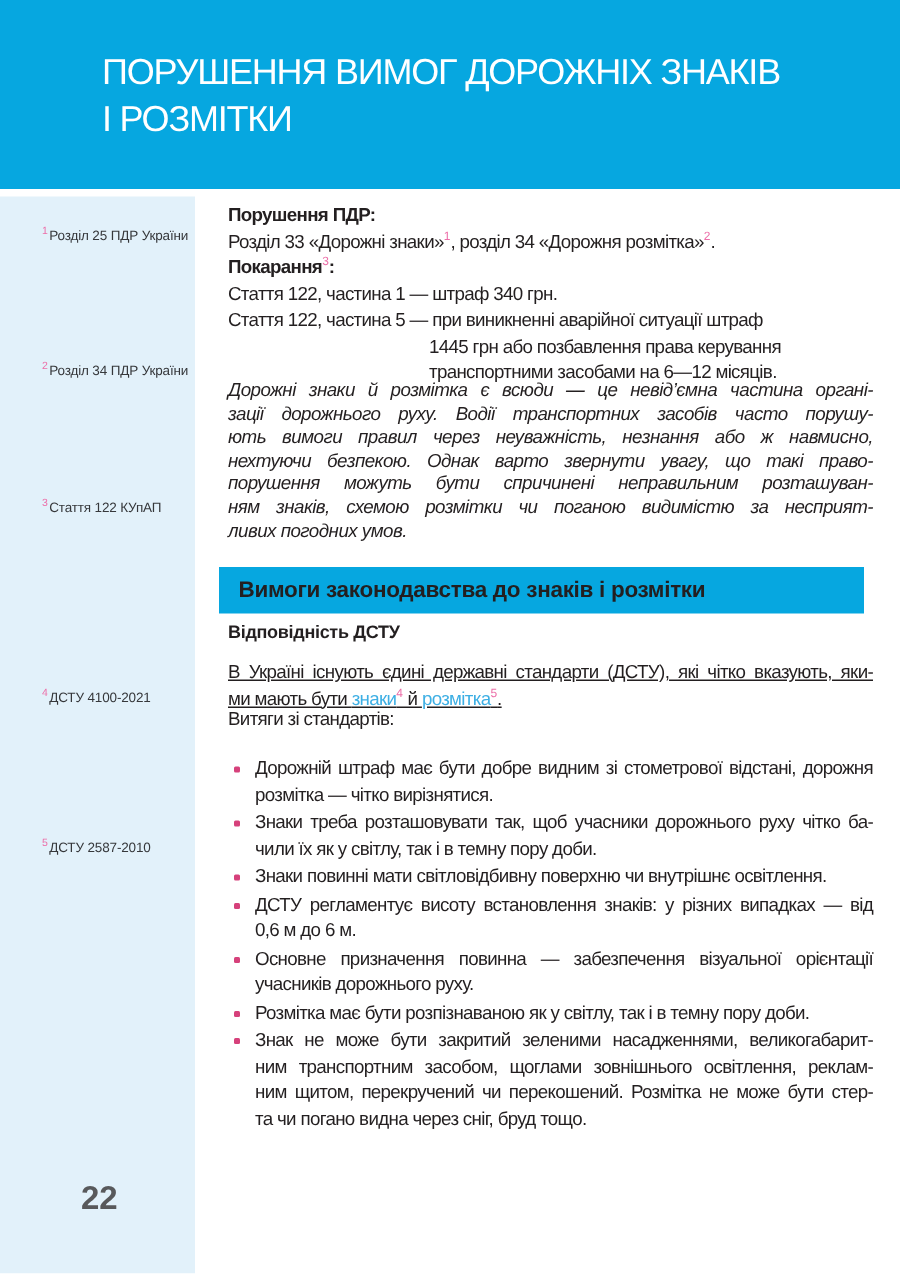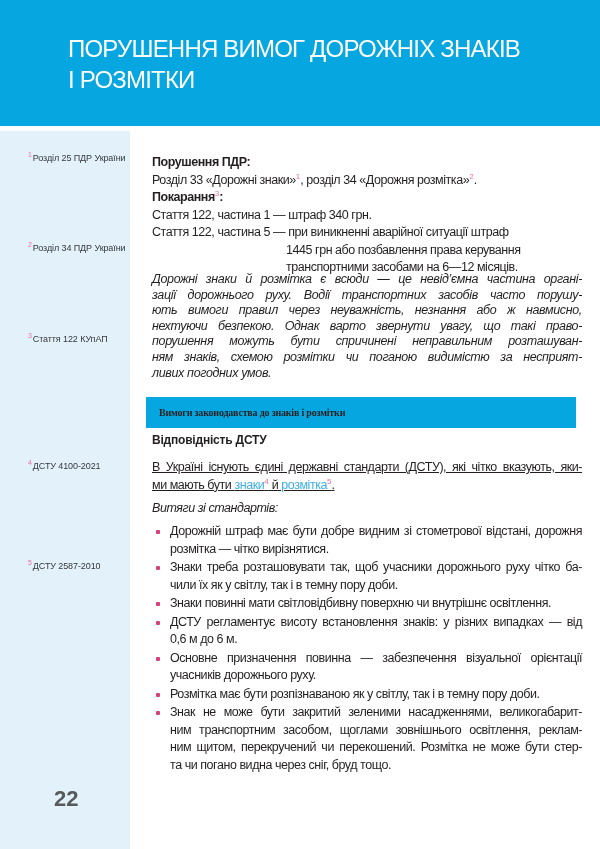--- a/index.html
+++ b/index.html
@@ -32,54 +32,54 @@
     color:#36383b;
   }
   .fn sup { color:var(--pink-accent,#ec6ea8); font-size:7px; margin-right:1px; }
   .pagenum {
     position:absolute; left:54px; top:655px;
     font-size:22px; font-weight:bold; color:var(--page-number-gray,#58595b);
   }
 
   
   .content { position:absolute; top:0; left:0; width:600px; height:849px; }
-  .content .blk { position:absolute; left:152px; width:430px; color:var(--text-dark,#231f20);margin-top:19px; }
+  .content .blk { position:absolute; left:152px; width:430px; color:var(--text-dark,#231f20); }
 
   .viol { top:135px; font-size:12.5px; line-height:17.5px; letter-spacing:-0.45px; }
   .viol .b { font-weight:bold; }
 
   .sup {
     color:var(--pink-accent,#ec6ea8); font-size:8px;
     vertical-align:super; line-height:0; letter-spacing:0;
   }
 
   .ind { margin-left:134px; }
 
   .intro {
     top:253px; font-style:italic; font-size:12.5px; line-height:15.6px;
     letter-spacing:-0.35px; color:#2c282a;
   }
   .jl { text-align:justify; text-align-last:justify; }
 
   .secbar {
     top:378px; left:146px !important; width:415px; height:31px;
     background:var(--banner-blue,#06a7e0); box-sizing:border-box;
-    color:#ffffff; font-weight:bold; font-size:10px; line-height:31px;
-    padding-left:13px; letter-spacing:-0.2px; white-space:nowrap;font-family:Liberation Serif, serif;
+    color:#ffffff; font-weight:bold; font-size:15px; line-height:31px;
+    padding-left:13px; letter-spacing:-0.2px; white-space:nowrap;
   }
 
   .subhead {
     top:414px; margin:0; font-size:12px; font-weight:bold;
     color:var(--heading-blue,#0c9fda); letter-spacing:-0.2px;
   }
 
   .dstu { top:440px; font-size:12.5px; line-height:17.6px; letter-spacing:-0.45px;text-decoration:underline; }
   .blue { color:var(--link-blue,#3dafe4); }
 
-  .extracts { top:482px; font-size:12.5px; letter-spacing:-0.45px;font-style:italic; }
+  .extracts { top:472px; font-size:12.5px; letter-spacing:-0.45px; }
 
   .bullets { top:504px; font-size:12.5px; letter-spacing:-0.45px; }
   .bitem { position:relative; padding-left:18px; margin-bottom:1px; }
   .bitem .marker {
     position:absolute; left:4px; top:7px; width:4px; height:4px;
     border-radius:1px; background:var(--bullet-pink,#d6417b);
   }
   .bl { line-height:17.5px; }
 </style>
 </head>

